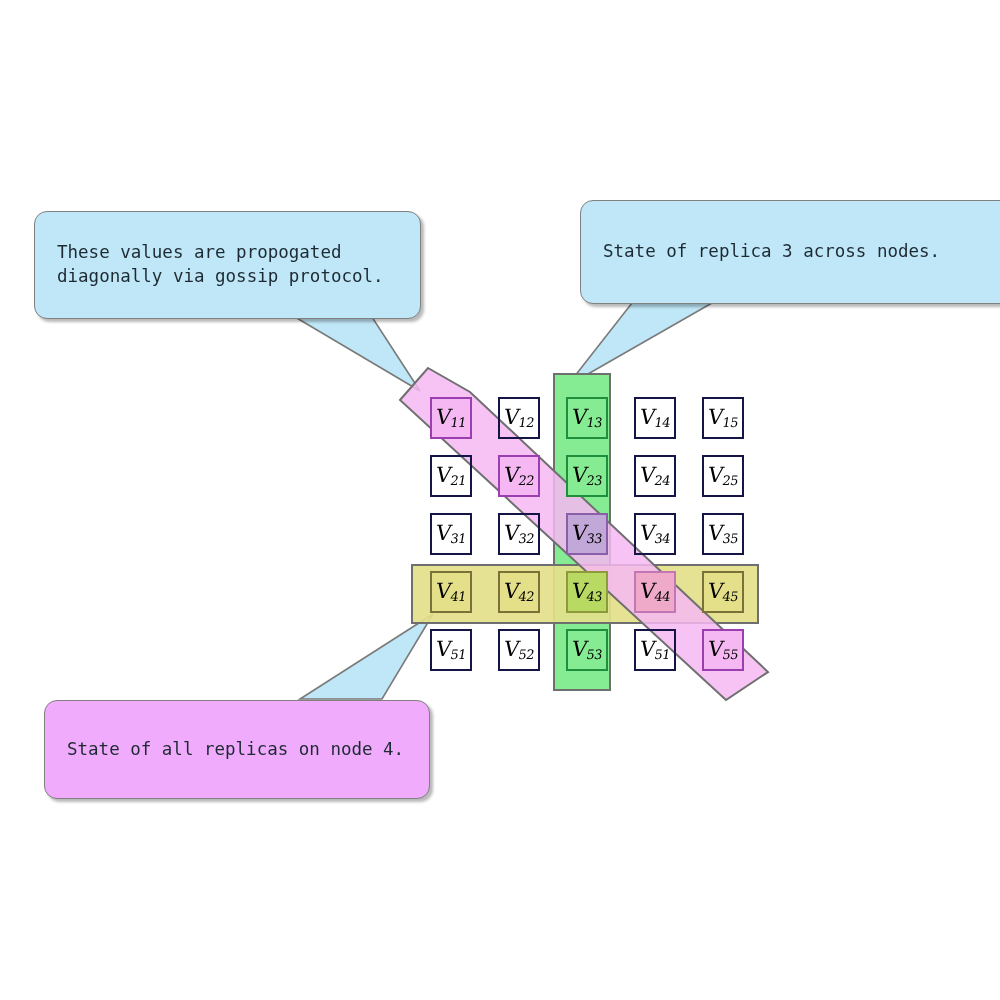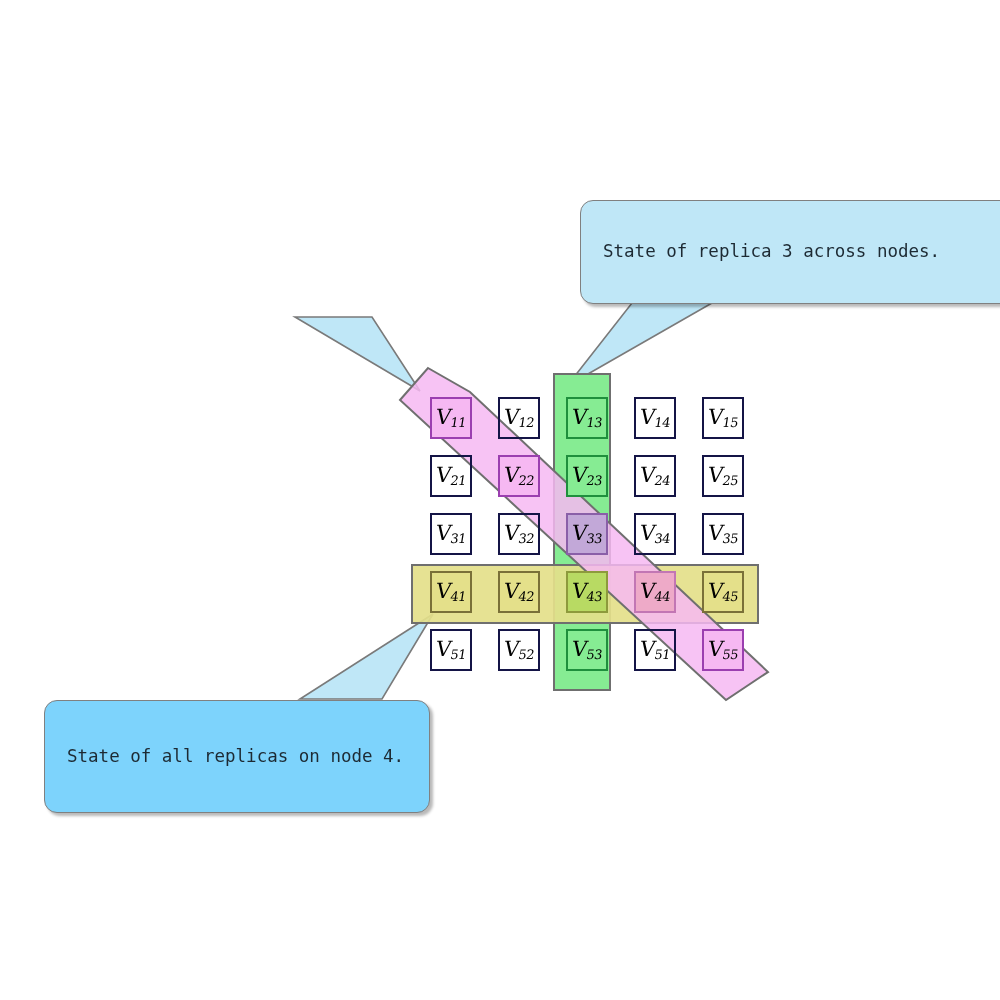--- a/index.html
+++ b/index.html
@@ -171,21 +171,25 @@
       </div>
       <div class="cell" style="left: 634px; top: 629px; width: 42px; height: 42px;">
         <span class="lbl">V<sub>51</sub></span>
       </div>
       <div class="cell hl-magenta" style="left: 702px; top: 629px; width: 42px; height: 42px; background: rgb(246, 184, 242);">
         <span class="lbl">V<sub>55</sub></span>
       </div>
     </div>
 
   <div class="layer" id="callout-layer">
+      <div class="callout" style="left: 34px; top: 211px; width: 387px; height: 108px; background: rgb(191, 231, 247);">
+        <div class="ctext">These values are propogated
+diagonally via gossip protocol.</div>
+      </div>
       <div class="callout" style="left: 580px; top: 200px; width: 447px; height: 104px; background: rgb(191, 231, 247);">
         <div class="ctext">State of replica 3 across nodes.</div>
       </div>
-      <div class="callout" style="left: 44px; top: 700px; width: 386px; height: 113px; background: #7dd3fc;">
+      <div class="callout" style="left: 44px; top: 700px; width: 386px; height: 99px; background: #f0abfc;">
         <div class="ctext">State of all replicas on node 4.</div>
       </div>
     </div>
 
 </div>
 
 </body></html>

